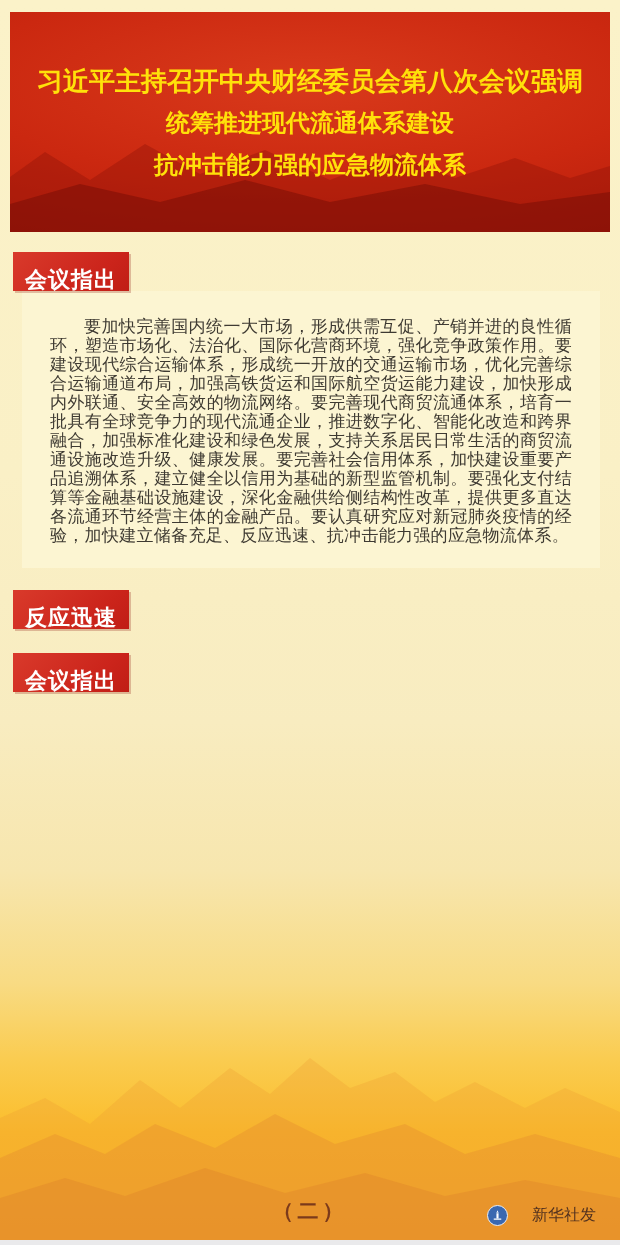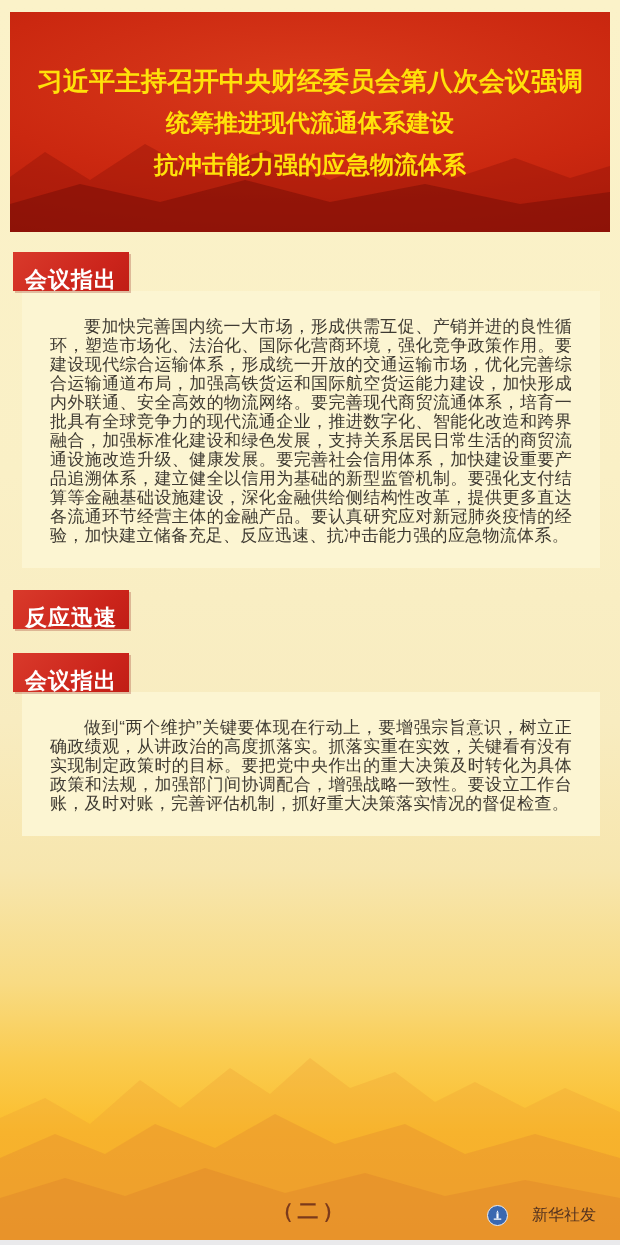--- a/index.html
+++ b/index.html
@@ -107,23 +107,20 @@
     <p>要加快完善国内统一大市场，形成供需互促、产销并进的良性循环，塑造市场化、法治化、国际化营商环境，强化竞争政策作用。要建设现代综合运输体系，形成统一开放的交通运输市场，优化完善综合运输通道布局，加强高铁货运和国际航空货运能力建设，加快形成内外联通、安全高效的物流网络。要完善现代商贸流通体系，培育一批具有全球竞争力的现代流通企业，推进数字化、智能化改造和跨界融合，加强标准化建设和绿色发展，支持关系居民日常生活的商贸流通设施改造升级、健康发展。要完善社会信用体系，加快建设重要产品追溯体系，建立健全以信用为基础的新型监管机制。要强化支付结算等金融基础设施建设，深化金融供给侧结构性改革，提供更多直达各流通环节经营主体的金融产品。要认真研究应对新冠肺炎疫情的经验，加快建立储备充足、反应迅速、抗冲击能力强的应急物流体系。</p>
   </div>
 </div>
 
 <div class="section s2">
   <div class="badge">反应迅速</div>
 </div>
 
 <div class="section s3">
   <div class="badge">会议指出</div>
-  <div class="box">
-    <p>做到“两个维护”关键要体现在行动上，要增强宗旨意识，树立正确政绩观，从讲政治的高度抓落实。抓落实重在实效，关键看有没有实现制定政策时的目标。要把党中央作出的重大决策及时转化为具体政策和法规，加强部门间协调配合，增强战略一致性。要设立工作台账，及时对账，完善评估机制，抓好重大决策落实情况的督促检查。</p>
-  </div>
 </div>
 
 <svg class="bottom-mountains" viewBox="0 0 620 200" preserveAspectRatio="none" aria-hidden="true">
   <path d="M0,78 L45,58 L90,84 L140,40 L180,68 L230,28 L270,54 L310,18 L350,48 L395,32 L435,62 L475,42 L525,68 L565,48 L620,72 L620,200 L0,200 Z" fill="#EC9A34" opacity="0.28"></path>
   <path d="M0,118 L55,94 L105,114 L155,84 L215,108 L275,74 L335,104 L405,84 L465,114 L535,94 L620,118 L620,200 L0,200 Z" fill="#E58B30" opacity="0.38"></path>
   <path d="M0,158 L65,138 L125,156 L205,128 L285,153 L365,133 L445,156 L525,140 L620,158 L620,200 L0,200 Z" fill="#DE7E2C" opacity="0.35"></path>
 </svg>
 <div class="bottom-strip"></div>
 
 <div class="footer-pagenum">（二）</div>

